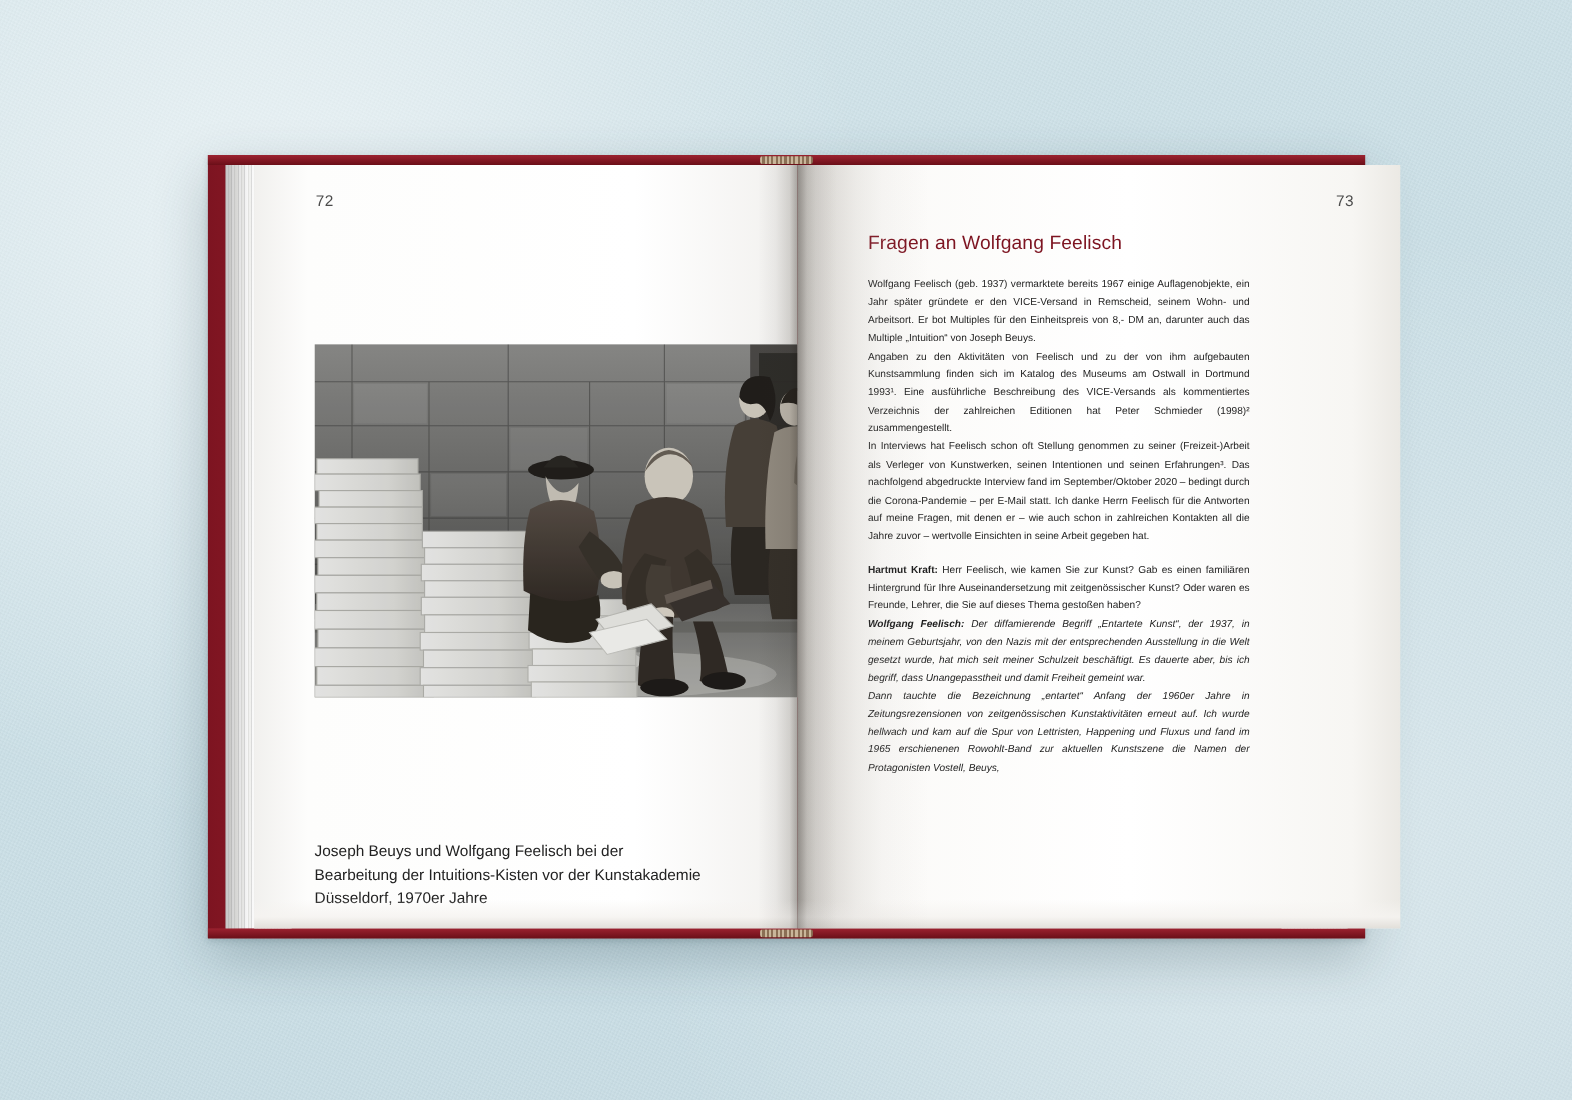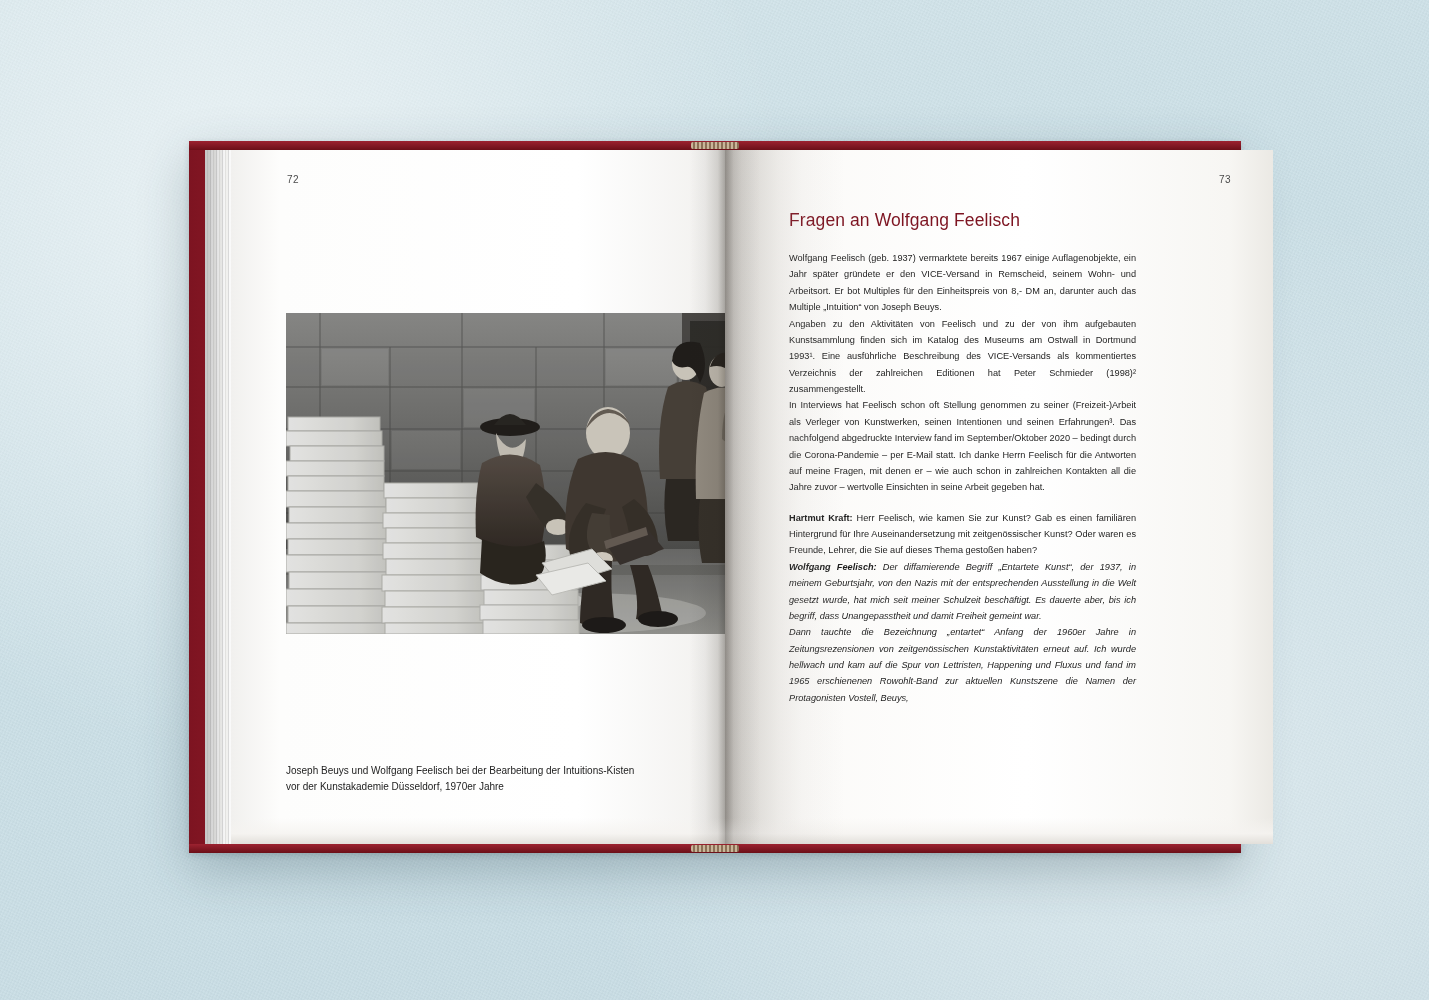--- a/index.html
+++ b/index.html
@@ -130,21 +130,21 @@
     bottom: 9px;
     left: 536px;
     width: 120px;
     background: linear-gradient(90deg, rgba(120,115,110,0.22) 0%, rgba(160,155,150,0.10) 45%, rgba(255,255,255,0) 100%);
     pointer-events: none;
   }
 
   
   .folio {
     position: absolute;
-    font-size: 10px;
+    font-size: 14px;
     color: #4b4b4b;
     letter-spacing: 0.4px;
   }
   .folio.left  { left: 56px;  top: 24px; }
   .folio.right { right: 42px; top: 24px; }
 
   .photo {
     position: absolute;
     left: 55px;
     top: 163px;
@@ -153,21 +153,21 @@
     overflow: hidden;
     background: #b9b9b7;
   }
   .photo svg { display: block; }
 
   .caption {
     position: absolute;
     left: 55px;
     top: 613px;
     width: 360px;
-    font-size: 10px;
+    font-size: 14px;
     line-height: 1.55;
     color: #222;
   }
 
   
   .rp {
     position: absolute;
     left: 64px;
     width: 347px;
   }

